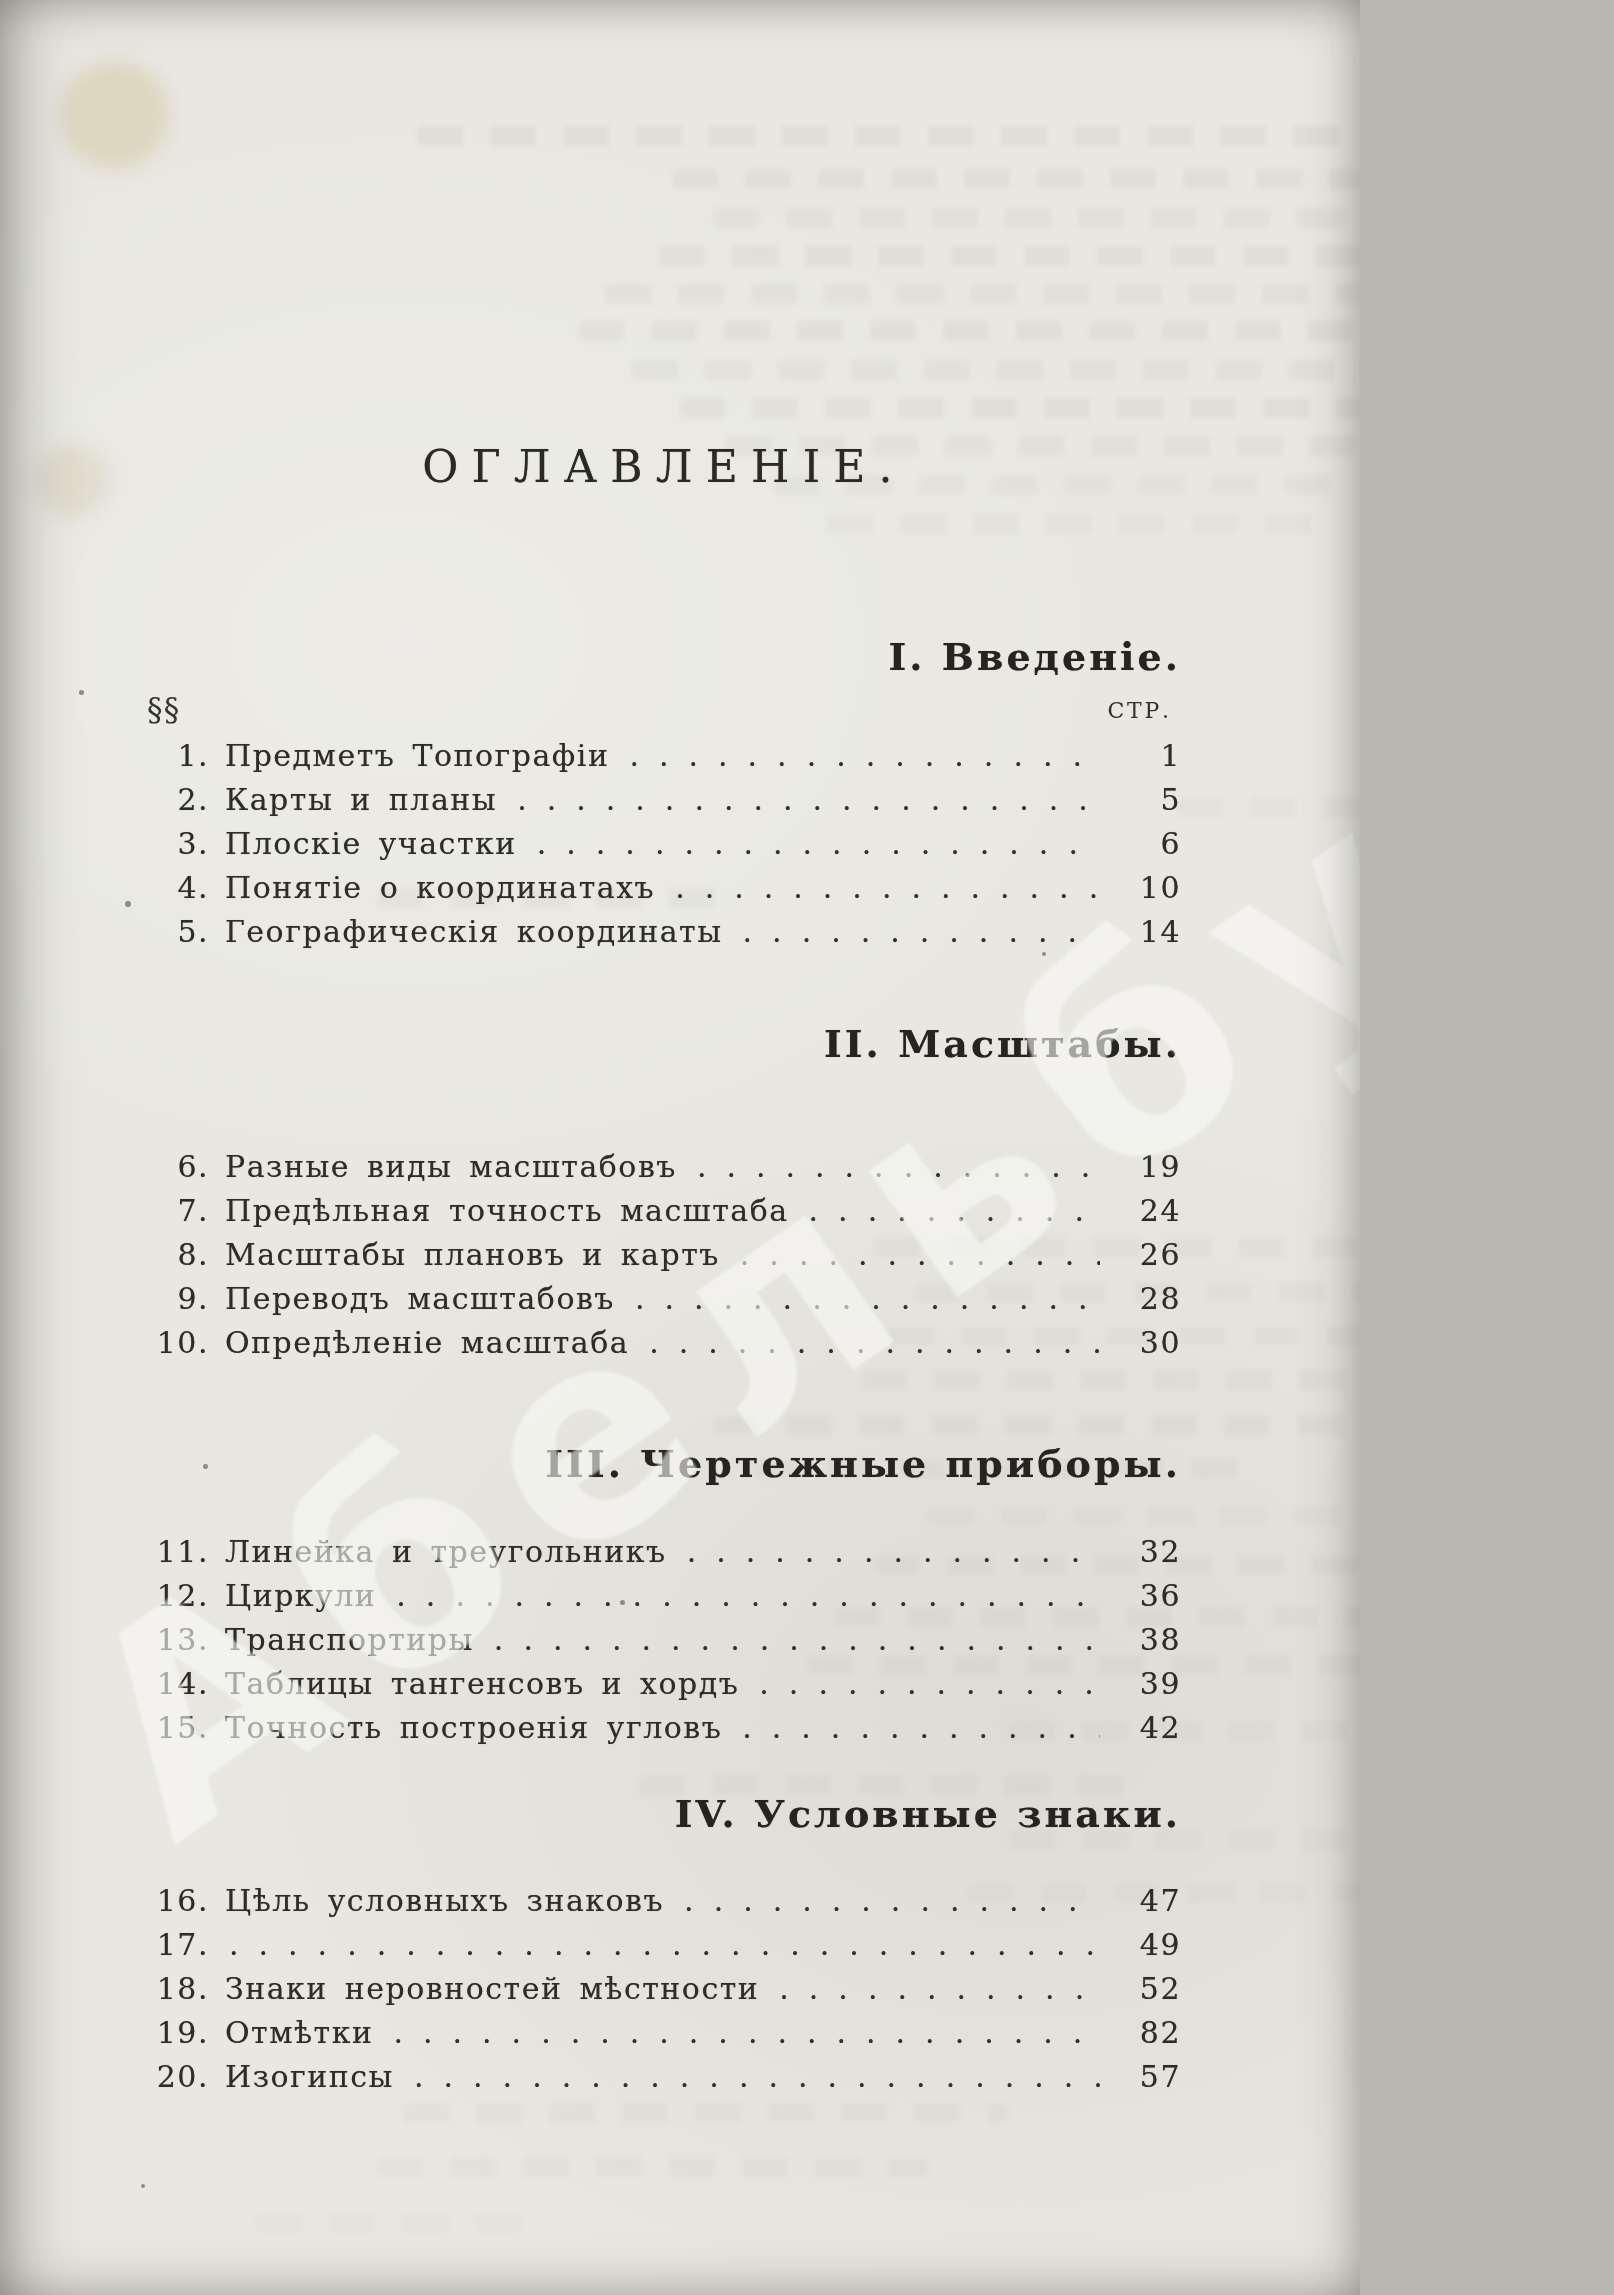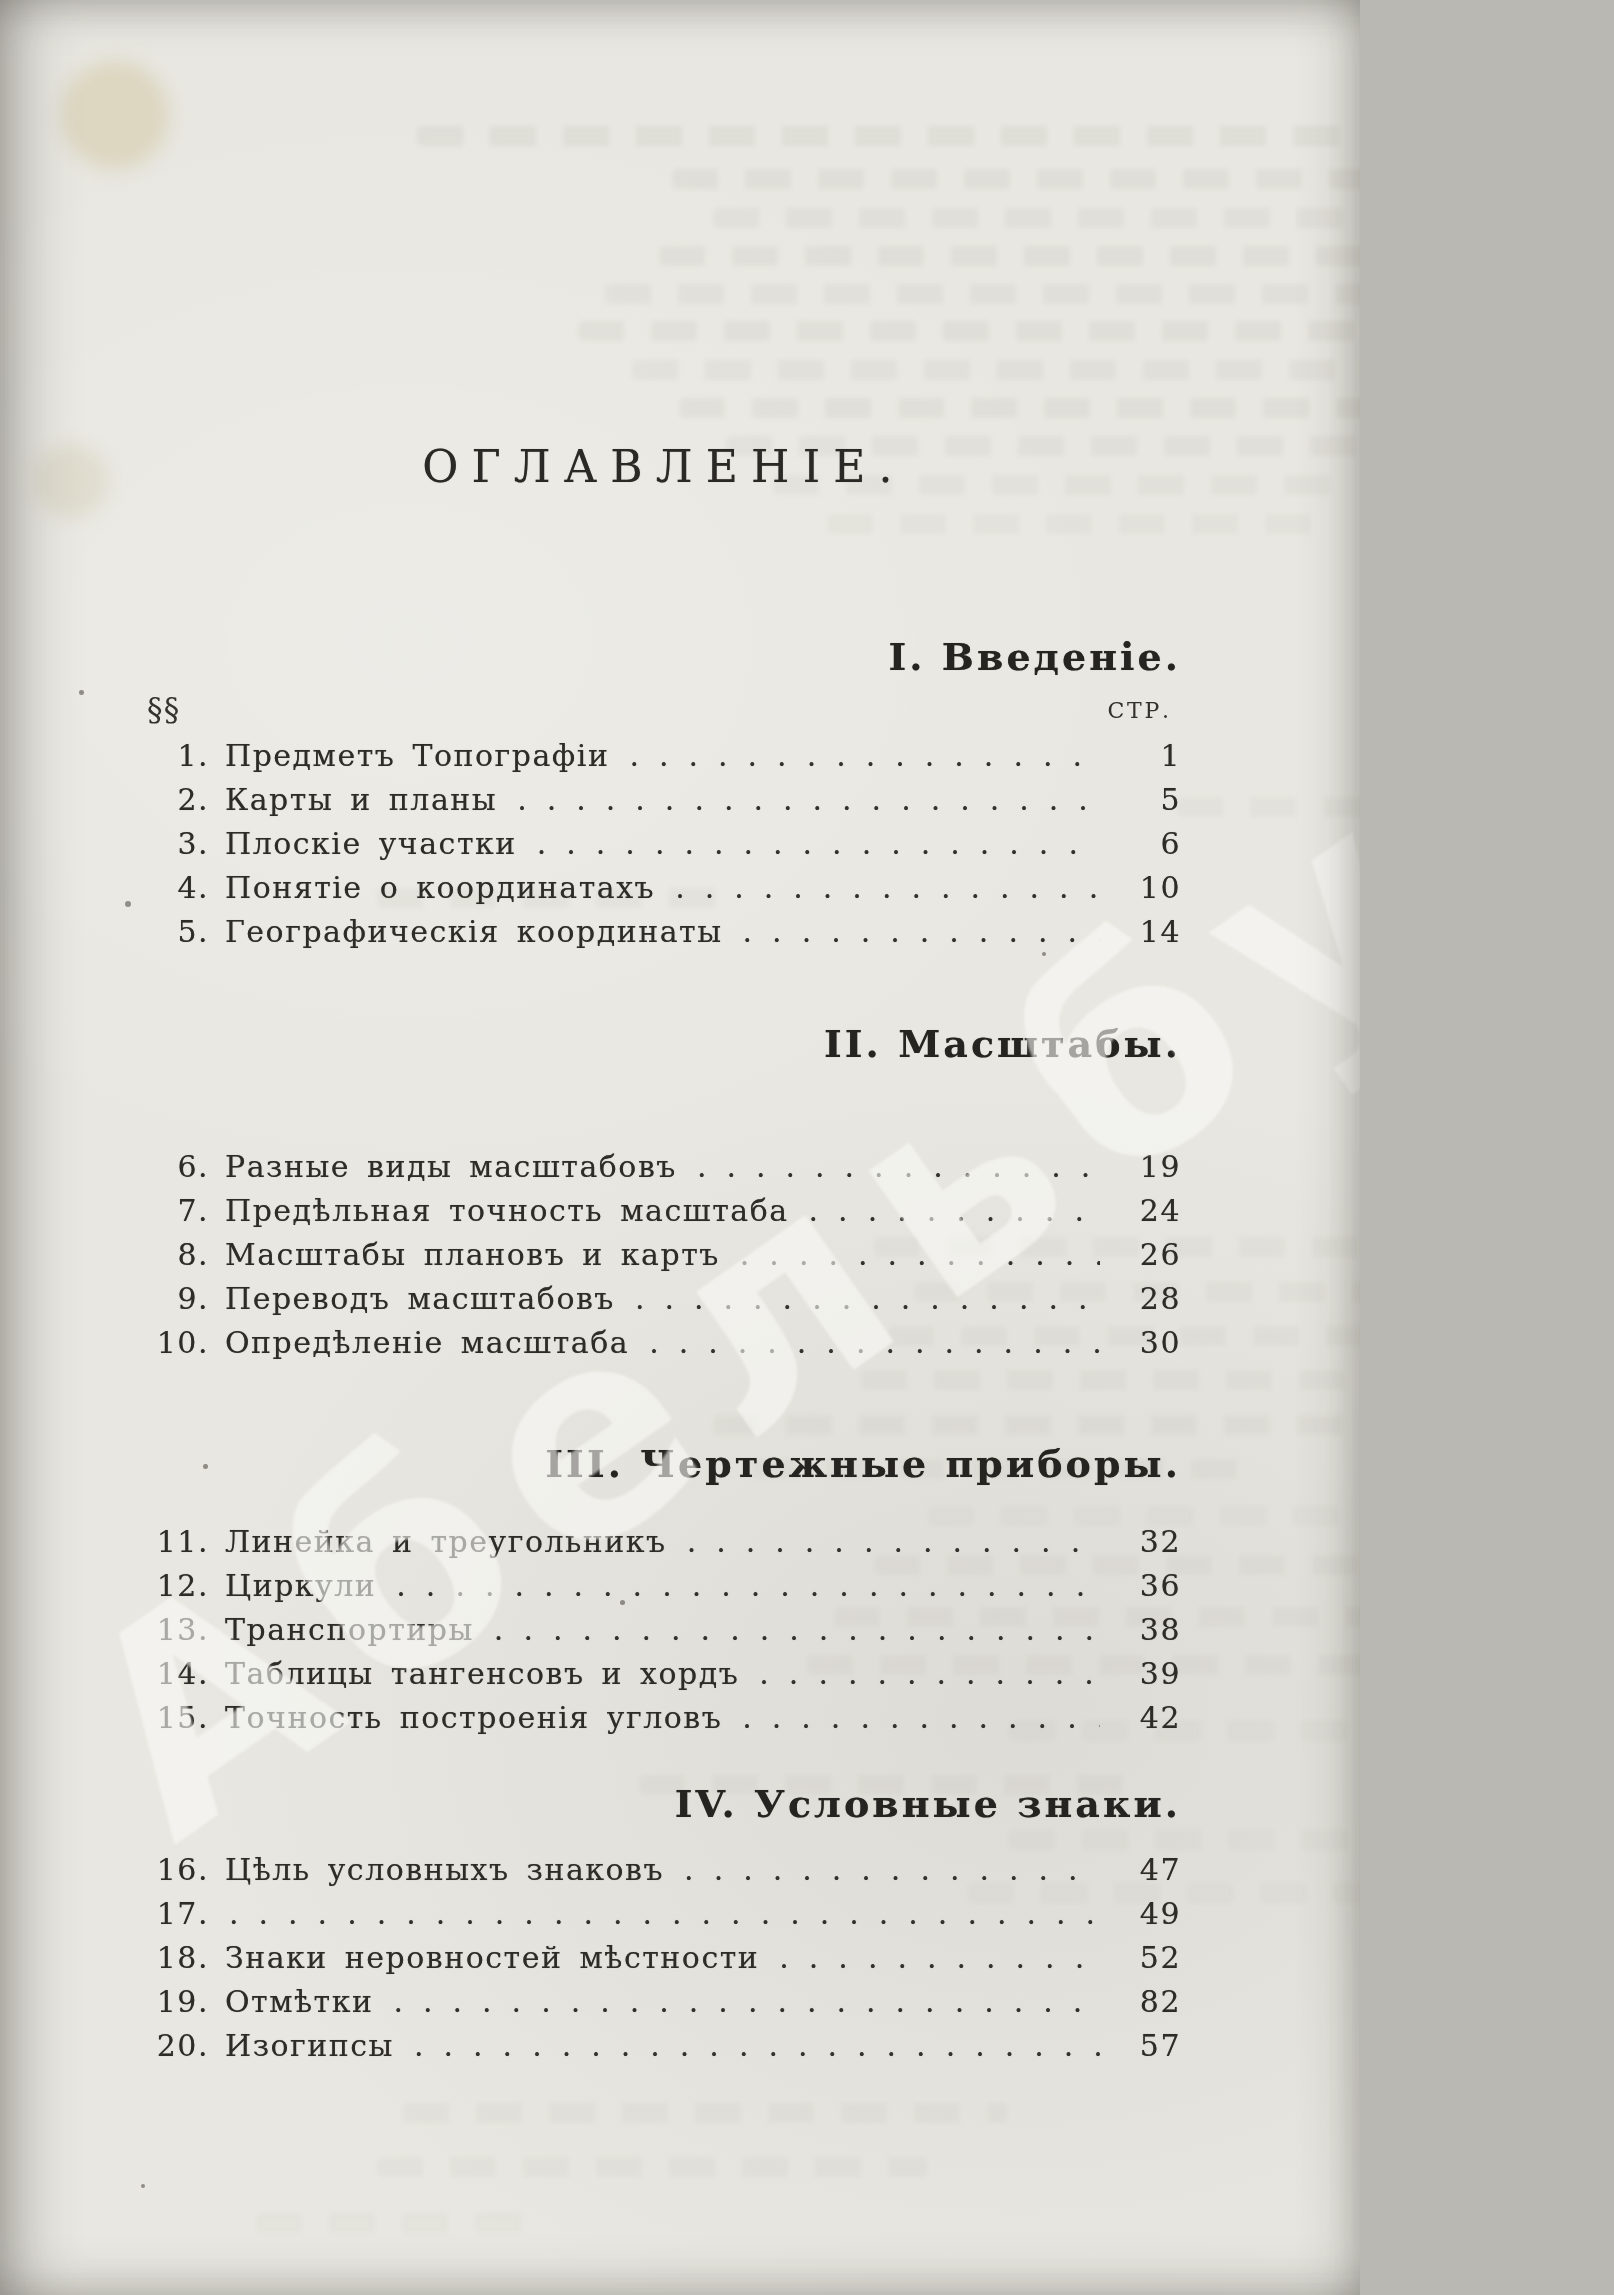--- a/index.html
+++ b/index.html
@@ -47,22 +47,22 @@
   .sec-h2{margin-top:77px;}
   .sec-h3{margin-top:42px;}
   .hdr{
     margin-top:8px;display:flex;justify-content:space-between;align-items:flex-end;
     height:40px;
   }
   .hdr .ss{font-size:31px;color:#35332d;letter-spacing:1.3px;}
   .hdr .str{font-size:22px;letter-spacing:2.7px;color:#33312c;padding:0 9.4px 4px 0;margin-top:39px;}
   .rows0{margin-top:6.7px;}
   .rows1{margin-top:79px;}
-  .rows2{margin-top:34px;}
-  .rows3{margin-top:22px;}
+  .rows2{margin-top:44px;}
+  .rows3{margin-top:43px;}
   .toc-row{
     display:flex;align-items:baseline;line-height:44px;font-size:30px;
     letter-spacing:.05em;word-spacing:6px;color:#2e2c27;
     text-shadow:0 0 0.7px rgba(46,44,39,.5);
   }
   .toc-row .num{flex:none;width:62px;text-align:right;}
   .toc-row .label{flex:none;margin-left:16px;white-space:nowrap;}
   .toc-row .leader{
     flex:1 1 auto;min-width:27px;overflow:hidden;white-space:nowrap;
     letter-spacing:20px;margin:0 6.7px 0 20px;color:#33312c;

